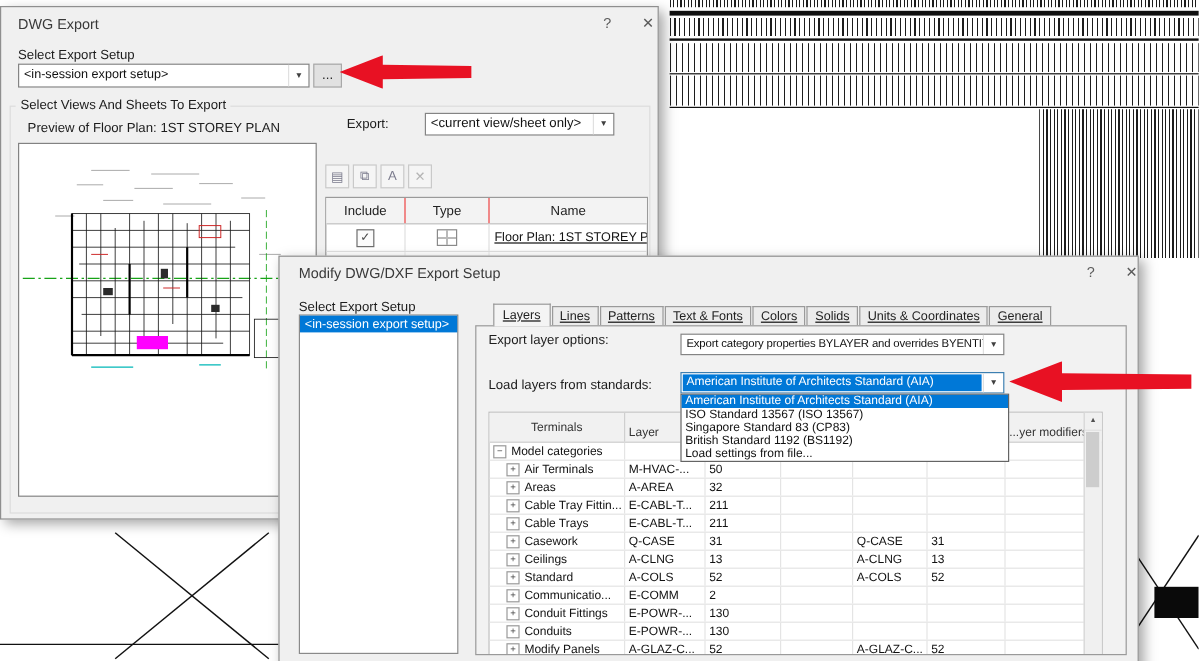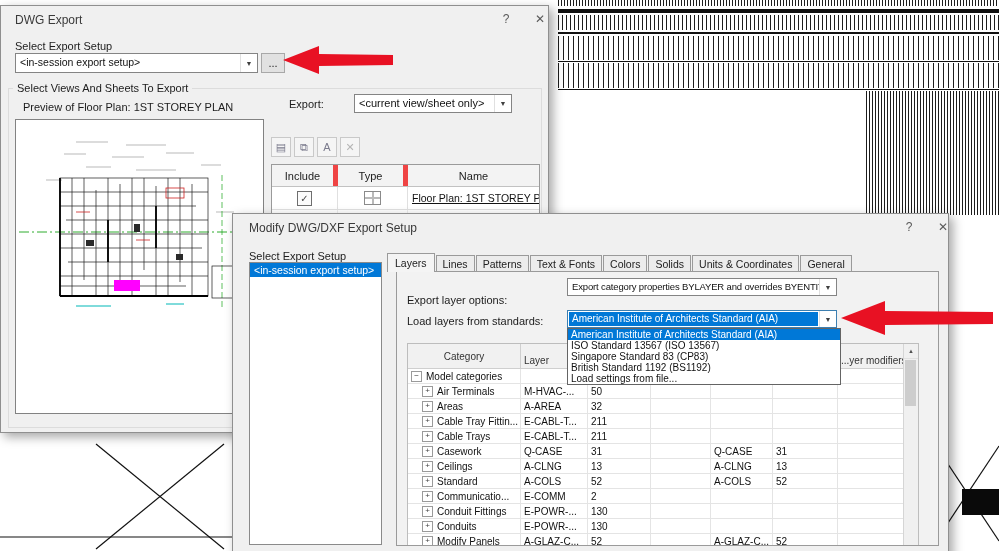--- a/index.html
+++ b/index.html
@@ -28,39 +28,39 @@
   
   #d1{left:0;top:5px;width:547px;height:426px;z-index:5;}
   #d1 .help{left:492px;} #d1 .close{left:526px;}
   #d1-group{position:absolute;left:7px;top:82px;width:532px;height:338px;border:1px solid #dcdcdc;}
   #d1-group-label{left:12px;top:76px;background:#f0f0f0;padding:0 4px;}
   #d1-preview{position:absolute;left:14px;top:113px;width:247px;height:293px;background:#fff;border:1px solid #828282;}
   #d1-toolbar{position:absolute;left:270px;top:131px;display:flex;gap:3px;}
   .tool{width:18px;height:18px;border:1px solid #c9c9c9;background:#f5f5f5;display:flex;align-items:center;justify-content:center;font-size:11px;color:#7b7b8d;}
   .t1{position:absolute;left:270px;top:158px;width:267px;background:#fff;border:1px solid #9a9a9a;}
   .t1-head{display:flex;height:21px;background:#f3f3f3;border-bottom:1px solid #c2c2c2;}
-  .t1-hcell{display:flex;align-items:center;justify-content:center;font-size:11px;color:#222;border-right:5px solid #ef4444;box-sizing:border-box;}
+  .t1-hcell{display:flex;align-items:center;justify-content:center;font-size:11px;color:#222;border-right:1px solid #ef4444;box-sizing:border-box;}
   .t1-row{display:flex;height:22px;border-bottom:1px solid #e0e0e0;}
   .t1-cell{display:flex;align-items:center;border-right:1px solid #e0e0e0;box-sizing:border-box;}
   .t1-body{display:flex;height:178px;}
   .t1-bcol{border-right:1px solid #ededed;box-sizing:border-box;height:100%;}
   .cb{width:13px;height:13px;border:1px solid #6e6e6e;background:#fbfbfb;margin:0 auto;
       display:flex;align-items:center;justify-content:center;font-size:10px;color:#4a4a4a;}
   .plan-icon{width:15px;height:12px;border:1px solid #8a8a8a;margin:0 auto;background:
      linear-gradient(transparent 45%, #b9b9b9 45% 58%, transparent 58%),
      linear-gradient(90deg, transparent 45%, #b9b9b9 45% 58%, transparent 58%), #fff;}
   .link-name{font-size:10.5px;text-decoration:underline;padding-left:4px;white-space:nowrap;overflow:hidden;}
 
   
   #d2{left:232px;top:213px;width:715px;height:345px;z-index:10;}
   #d2 .help{left:663px;} #d2 .close{left:697px;}
   #d2-list{position:absolute;left:16px;top:48px;width:131px;height:281px;background:#fff;border:1px solid #8a8a8a;}
   .lb-item{font-size:10.5px;padding:1px 4px;white-space:nowrap;overflow:hidden;}
   .lb-item.sel{background:#0078d7;color:#fff;}
-  #d2-tabs{position:absolute;left:154px;top:40px;height:18px;display:flex;align-items:flex-end;}
+  #d2-tabs{position:absolute;left:178px;top:40px;height:18px;display:flex;align-items:flex-end;text-decoration:underline;}
   .tab{font-size:10.5px;color:#222;border:1px solid #9a9a9a;border-bottom:none;background:#ececec;
        padding:2px 6px 2px;margin-right:1px;white-space:nowrap;}
   .tab.active{background:#f4f4f4;padding:3px 7px 3px;position:relative;z-index:3;}
   #d2-panel{position:absolute;left:163px;top:57px;width:541px;height:273px;border:1px solid #9a9a9a;
             background:#f2f2f2;overflow:hidden;}
   #combo-options{left:170px;top:6px;width:270px;height:18px;}
   #combo-options .val{font-size:9.5px;letter-spacing:-0.15px;}
   #combo-standards{left:170px;top:38px;width:270px;height:18px;}
   #ddl{position:absolute;left:170px;top:56px;width:272px;background:#fff;border:1px solid #646464;z-index:6;}
   .ddl-item{font-size:10px;height:11px;line-height:11px;padding:0 3px;white-space:nowrap;overflow:hidden;}
@@ -256,21 +256,21 @@
         <div class="tab">Lines</div>
         <div class="tab">Patterns</div>
         <div class="tab">Text &amp; Fonts</div>
         <div class="tab">Colors</div>
         <div class="tab">Solids</div>
         <div class="tab">Units &amp; Coordinates</div>
         <div class="tab">General</div>
       </div>
 
     <div id="d2-panel">
-      <span class="lbl" style="left:10px;top:22px;">Export layer options:</span>
+      <span class="lbl" style="left:10px;top:6px;">Export layer options:</span>
       <div class="combo" id="combo-options">
         <span class="val">Export category properties BYLAYER and overrides BYENTITY</span>
         <span class="arrow">▼</span>
       </div>
 
       <span class="lbl" style="left:10px;top:43px;">Load layers from standards:</span>
       <div class="combo open" id="combo-standards">
         <span class="val">American Institute of Architects Standard (AIA)</span>
         <span class="arrow">▼</span>
       </div>
@@ -278,21 +278,21 @@
       <div id="ddl">
           <div class="ddl-item sel">American Institute of Architects Standard (AIA)</div>
           <div class="ddl-item">ISO Standard 13567 (ISO 13567)</div>
           <div class="ddl-item">Singapore Standard 83 (CP83)</div>
           <div class="ddl-item">British Standard 1192 (BS1192)</div>
           <div class="ddl-item">Load settings from file...</div>
         </div>
 
       <div id="lt">
         <div class="lt-head">
-            <div class="lt-hcell center" style="width: 113px;">Category</div>
+            <div class="lt-hcell center" style="width: 113px;">Terminals</div>
             <div class="lt-hcell" style="width: 67px;">Layer</div>
             <div class="lt-hcell" style="width: 63px;">Color ID</div>
             <div class="lt-hcell" style="width: 60px;">Layer modifiers</div>
             <div class="lt-hcell" style="width: 62px;">Layer</div>
             <div class="lt-hcell" style="width: 65px;">Color ID</div>
             <div class="lt-hcell" style="width: 68px;">...yer modifiers</div>
           </div>
         <div>
             <div class="lt-row">
               <div class="lt-cell" style="width: 113px;">

